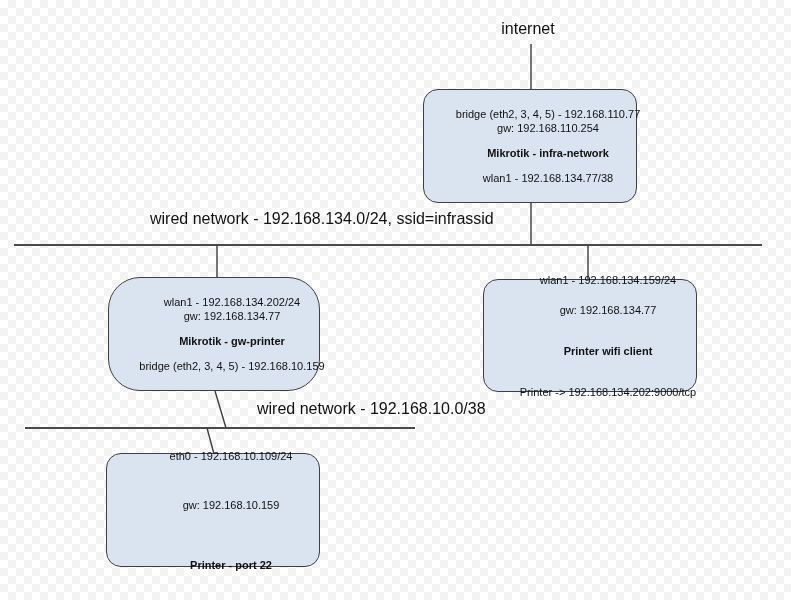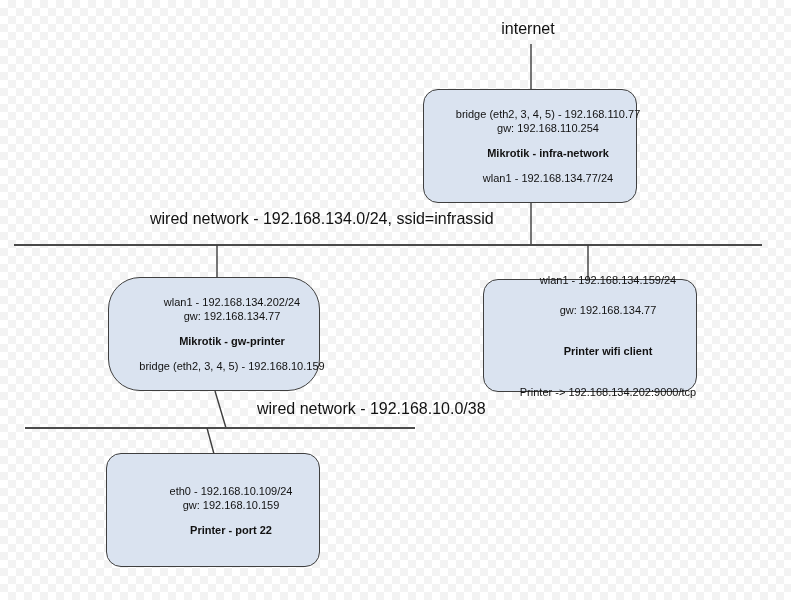--- a/index.html
+++ b/index.html
@@ -79,36 +79,36 @@
   <div class="label centered" style="left:528px; top:22px;">internet</div>
 
   <div class="label" style="left:150px; top:212px;">wired network - 192.168.134.0/24, ssid=infrassid</div>
 
   <div class="label" style="left:257px; top:402px;">wired network - 192.168.10.0/38</div>
 
   <div class="node" style="left:423px; top:89px; width:214px; height:114px;">
     <div class="row">bridge (eth2, 3, 4, 5) - 192.168.110.77</div>
     <div class="row">gw: 192.168.110.254</div>
     <div class="row title">Mikrotik - infra-network</div>
-    <div class="row foot">wlan1 - 192.168.134.77/24</div>
+    <div class="row foot">wlan1 - 192.168.134.77/38</div>
   </div>
 
   <div class="node" style="left:108px; top:277px; width:212px; height:114px;border-radius:32px;">
     <div class="row">wlan1 - 192.168.134.202/24</div>
     <div class="row">gw: 192.168.134.77</div>
     <div class="row title">Mikrotik - gw-printer</div>
     <div class="row foot">bridge (eth2, 3, 4, 5) - 192.168.10.159</div>
   </div>
 
   <div class="node" style="left:483px; top:279px; width:214px; height:113px;gap:16px;">
     <div class="row">wlan1 - 192.168.134.159/24</div>
     <div class="row">gw: 192.168.134.77</div>
     <div class="row title">Printer wifi client</div>
     <div class="row foot">Printer -&gt; 192.168.134.202:9000/tcp</div>
   </div>
 
-  <div class="node" style="left:106px; top:453px; width:214px; height:114px;">
+  <div class="node" style="left:106px; top:453px; width:214px; height:114px;gap:35px;">
     <div class="row">eth0 - 192.168.10.109/24</div>
     <div class="row">gw: 192.168.10.159</div>
     <div class="row title">Printer - port 22</div>
   </div>
 
 </div>
 
 </body></html>

